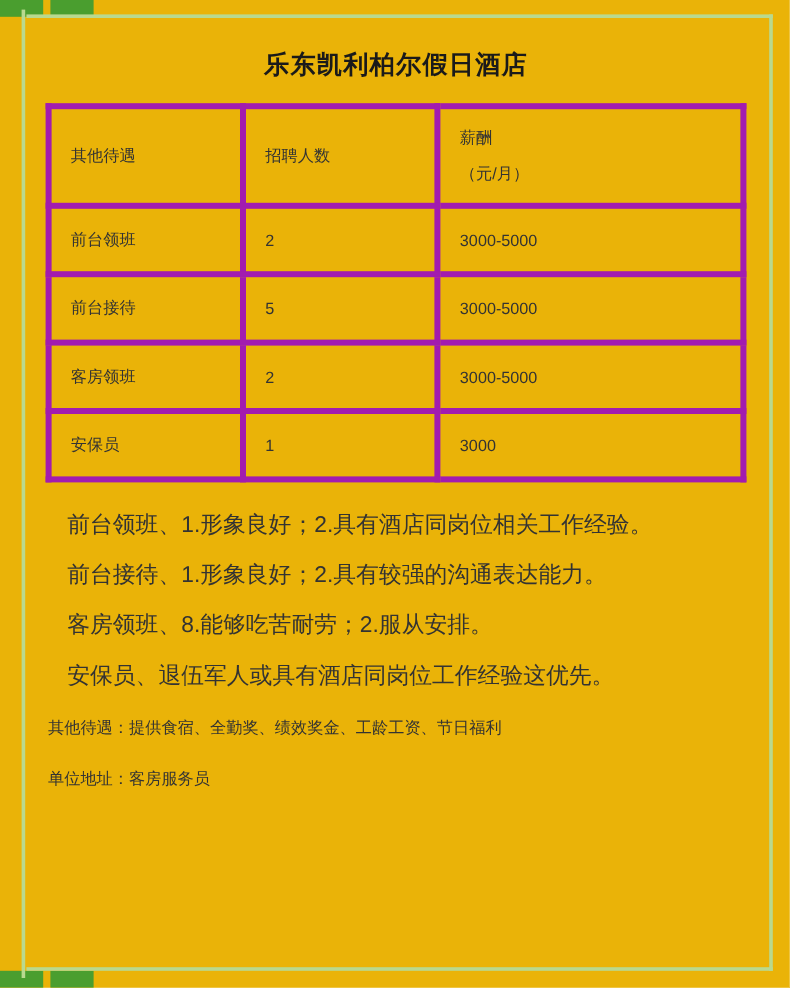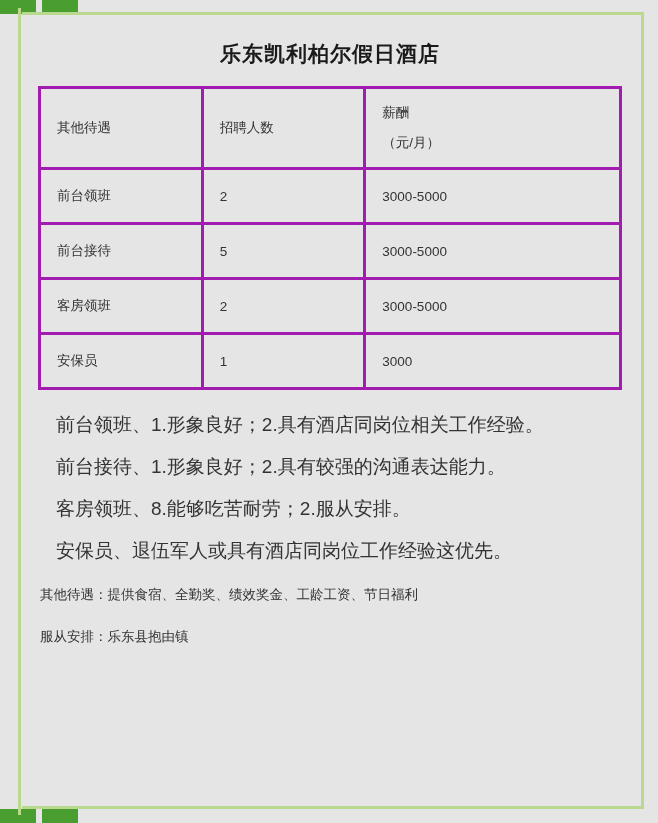--- a/index.html
+++ b/index.html
@@ -11,21 +11,21 @@
     height: 823px;
     background: #ffffff;
     font-family: "Liberation Sans", sans-serif;
     overflow: hidden;
   }
   .page {
     position: relative;
     width: 658px;
     height: 823px;
     box-sizing: border-box;
-    background: #e5e5e5;
+    background: #eab308;
   }
   
   .deco {
     position: absolute;
     background: #4a9e2f;
   }
   .deco-top-left {
     left: 0;
     top: 0;
     width: 36px;
@@ -85,21 +85,21 @@
     color: #1a1a1a;
     letter-spacing: 1px;
     margin: 12px 0 18px 0;
   }
   table.jobs {
     width: 100%;
     border-collapse: collapse;
     table-layout: fixed;
   }
   table.jobs th, table.jobs td {
-    border: 3px solid #a21caf;
+    border: 5px solid #a21caf;
     font-size: 13.5px;
     color: #333333;
     font-weight: normal;
     text-align: left;
     padding: 0 0 0 16px;
     height: 52px;
     vertical-align: middle;
   }
   table.jobs thead th {
     height: 78px;
@@ -191,16 +191,16 @@
     </table>
 
     <div class="req-block">
       <div class="req-item">前台领班、1.形象良好；2.具有酒店同岗位相关工作经验。</div>
       <div class="req-item">前台接待、1.形象良好；2.具有较强的沟通表达能力。</div>
       <div class="req-item">客房领班、8.能够吃苦耐劳；2.服从安排。</div>
       <div class="req-item">安保员、退伍军人或具有酒店同岗位工作经验这优先。</div>
     </div>
 
     <div class="extra-line">其他待遇：提供食宿、全勤奖、绩效奖金、工龄工资、节日福利</div>
-    <div class="addr-line">服从安排：乐东县抱由镇</div>
+    <div class="addr-line">单位地址：客房服务员</div>
 
   </div>
 </div>
 
 </body></html>

